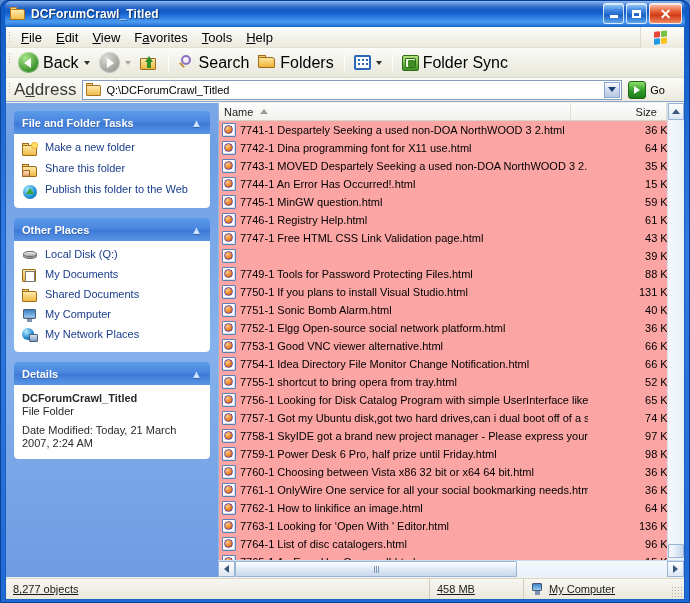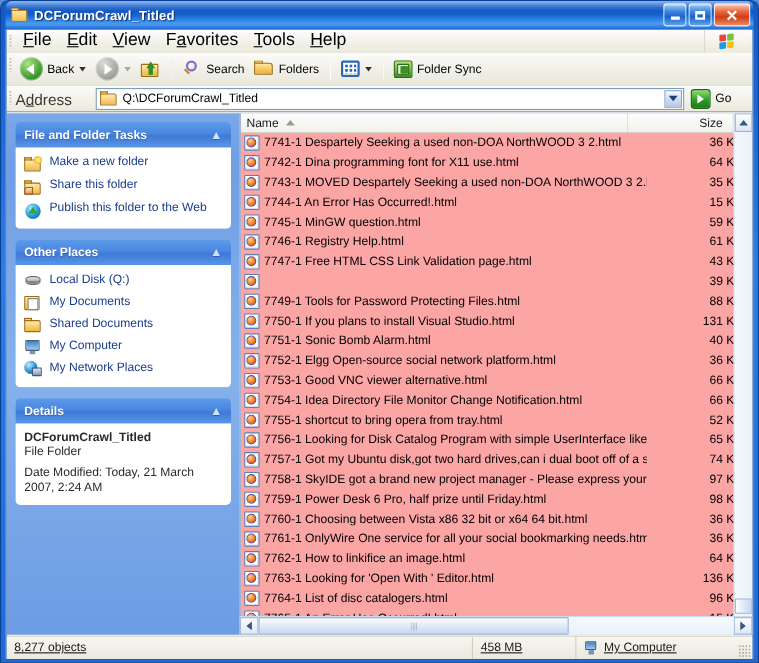--- a/index.html
+++ b/index.html
@@ -95,21 +95,21 @@
     background: linear-gradient(180deg,#fefefe 0%,#f3f2ec 50%,#ebeade 100%);
     display: flex; align-items: center;
     padding-left: 8px;
     position: relative;
     border-bottom: 1px solid #e2e0d2;
   }
   .gripper { position:absolute; left:2px; top:4px; width:3px; height:13px;
     background-image: radial-gradient(circle, #b9b8ab 40%, transparent 42%);
     background-size: 3px 3px; }
   .menu-item {
-    padding: 2px 7px; color: #000; font-size: 16px; white-space: nowrap;
+    padding: 2px 7px; color: #000; font-size: 13px; white-space: nowrap;
   }
   .menu-item u { text-decoration: underline; }
   #flag-badge {
     position: absolute; right: 2px; top: 0px;
     width: 42px; height: 21px;
     background: linear-gradient(180deg,#fdfdfd,#eceade);
     border-left: 1px solid #dcdacb;
     display:flex; align-items:center; justify-content:center;
   }
   .winflag { width:15px; height:14px; position:relative; transform: skewY(-6deg); }
@@ -121,21 +121,21 @@
 
   
   #toolbar {
     height: 30px;
     background: linear-gradient(180deg,#fbfbf8 0%,#f2f1ea 45%,#e9e8dc 100%);
     display: flex; align-items: center;
     padding-left: 8px; position: relative;
     border-bottom: 1px solid #dbd9ca;
   }
   .tb-item { display:flex; align-items:center; padding: 2px 4px; margin-right:1px; }
-  .tb-label { font-size: 11px; color:#000; margin-left: 4px; }
+  .tb-label { font-size: 16px; color:#000; margin-left: 4px; }
   .tb-sep { width:1px; height:20px; background:#d3d1c2; margin: 0 5px;
             border-right:1px solid #fdfdfb; }
   .tb-caret { width:0;height:0;border-left:3px solid transparent;border-right:3px solid transparent;
               border-top:4px solid #30302c; margin-left:5px; }
   .tb-caret.dim { border-top-color:#a9a79d; }
 
   .circ { width:21px; height:21px; border-radius:50%; position:relative;
           display:flex;align-items:center;justify-content:center; }
   .circ.green { background: radial-gradient(circle at 35% 28%, #a9e58a, #2f8a22 75%, #1c5c13);
                 box-shadow: inset 0 0 0 1px rgba(255,255,255,.35); }
@@ -178,21 +178,21 @@
     border:1px solid #2c6a17; border-radius:1px;}
   .ico-sync .in2{ position:absolute;left:6px;top:5px;width:7px;height:7px;background:#3d8f22;border-radius:1px;}
 
   
   #addressbar {
     height: 24px;
     background: linear-gradient(180deg,#fbfbf8,#eceade);
     display:flex; align-items:center; padding-left:8px; position:relative;
     border-bottom: 1px solid #8ba7cf;
   }
-  #addr-label { font-size:14px; color:#3b3b36; margin-right:22px; }
+  #addr-label { font-size:17px; color:#3b3b36; margin-right:6px; }
   #addr-label u { text-decoration: underline; }
   #addr-field {
     flex: 1; height: 20px; background:#fff;
     border:1px solid #7f9db9; display:flex; align-items:center; padding-left:3px;
     position: relative;
   }
   .addr-folder { width:16px;height:13px;position:relative;margin-right:4px; flex:0 0 auto;}
   .addr-folder .b{position:absolute;left:0;top:2px;width:15px;height:11px;
     background:linear-gradient(180deg,#ffeab0,#f0bc4c);border:1px solid #a5741d;border-radius:1px 2px 1px 1px;}
   .addr-folder .t{position:absolute;left:0;top:0;width:7px;height:3px;background:#f8d277;

